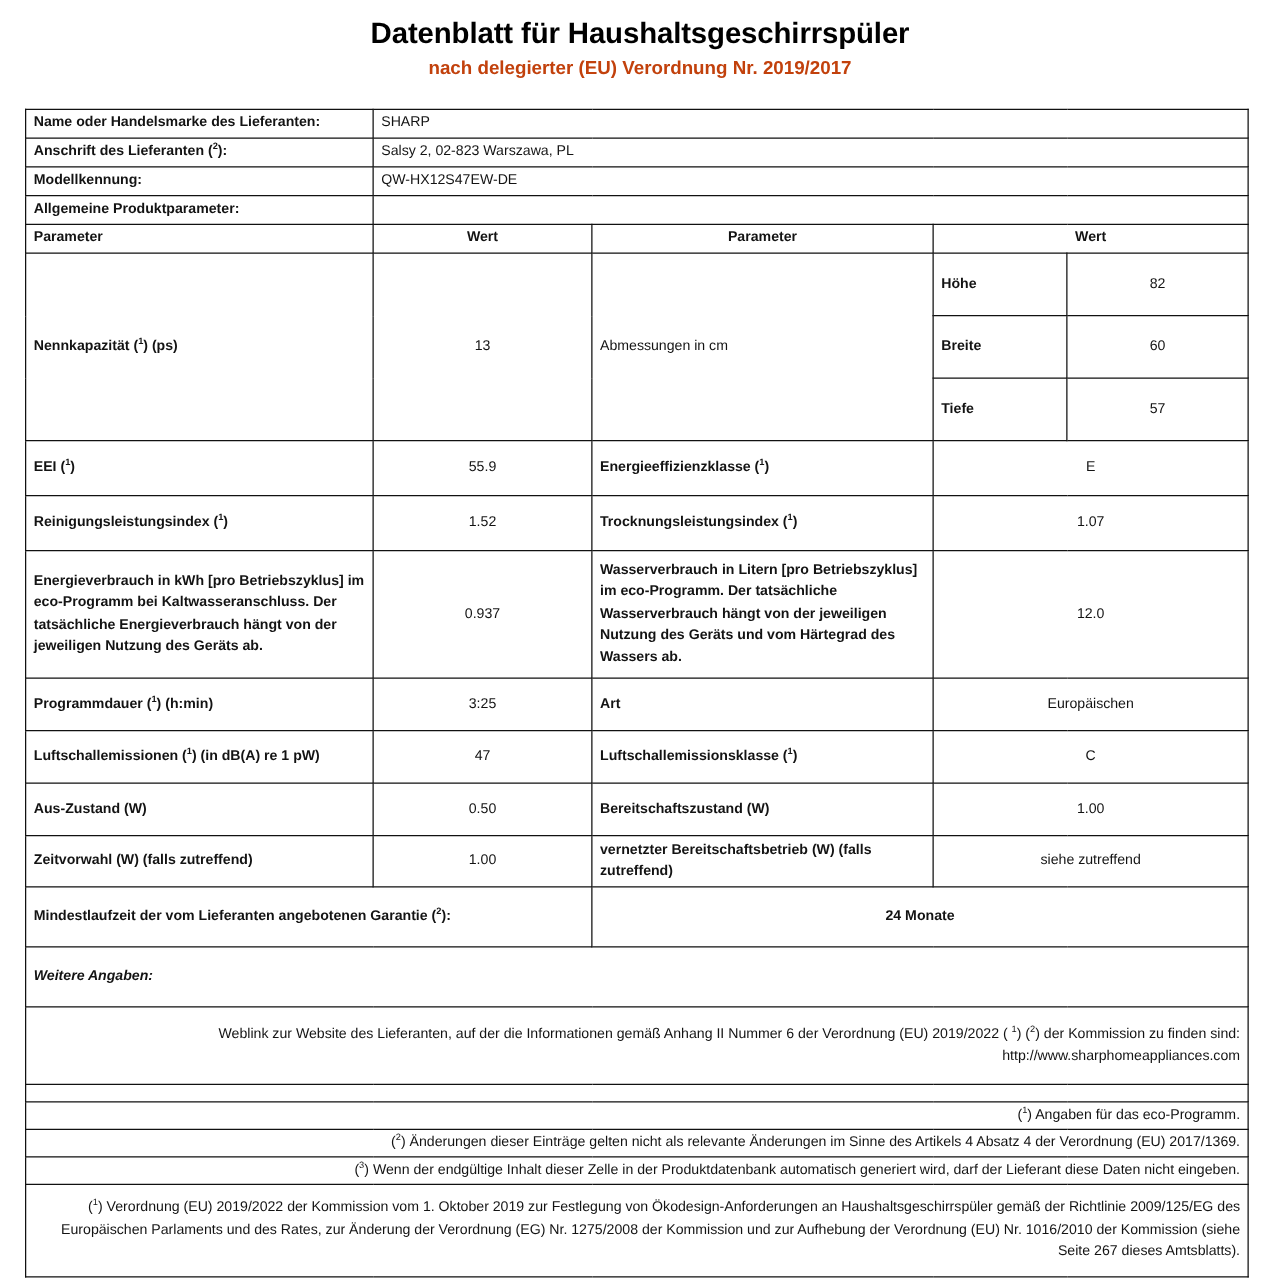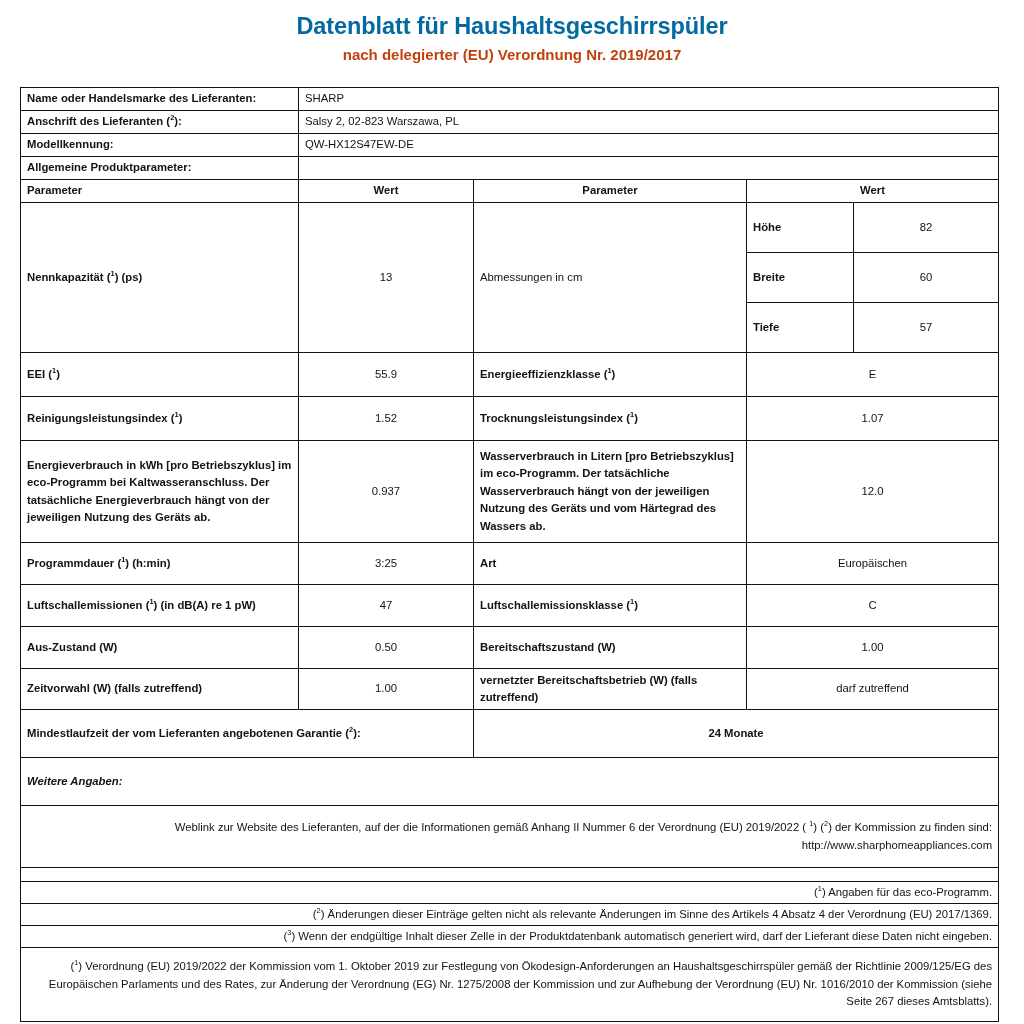--- a/index.html
+++ b/index.html
@@ -28,21 +28,21 @@
   .doc-header {
     text-align: center;
     padding-top: 13px;
   }
   .doc-title {
     font-size: 23.5px;
     font-weight: 700;
     letter-spacing: -0.1px;
     line-height: 1.15;
     margin: 0;
-    color: #0369a1;
+    color: #000000;
   }
   .doc-subtitle {
     font-size: 15px;
     font-weight: 700;
     margin: 6px 0 0 0;
     color: #c2410c;
   }
 
   
   .table-wrap {
@@ -242,21 +242,21 @@
           <td class="lbl">Aus-Zustand (W)</td>
           <td class="val">0.50</td>
           <td class="lbl">Bereitschaftszustand (W)</td>
           <td class="val" colspan="2">1.00</td>
         </tr>
 
         <tr class="r-two">
           <td class="lbl">Zeitvorwahl (W) (falls zutreffend)</td>
           <td class="val">1.00</td>
           <td class="lbl multi">vernetzter Bereitschaftsbetrieb (W) (falls zutreffend)</td>
-          <td class="val" colspan="2">darf zutreffend</td>
+          <td class="val" colspan="2">siehe zutreffend</td>
         </tr>
 
         <tr class="r-guar">
           <td class="lbl" colspan="2"><span>Mindestlaufzeit der vom Lieferanten angebotenen Garantie (</span><span class="sup">2</span><span>):</span></td>
           <td class="center-bold" colspan="3">24 Monate</td>
         </tr>
 
         <tr class="r-weitere">
           <td class="lbl" colspan="5">Weitere Angaben:</td>
         </tr>

